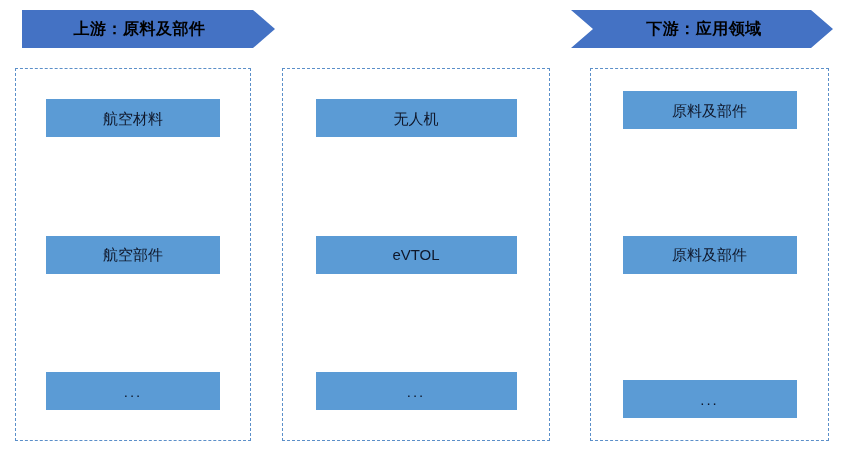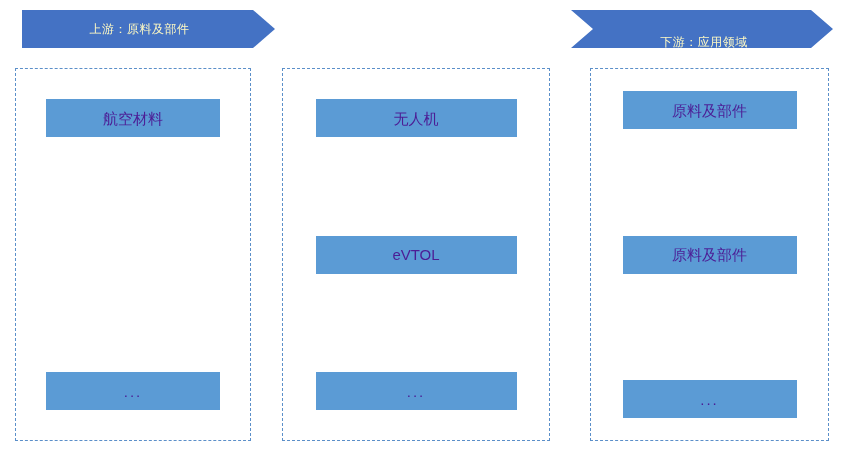--- a/index.html
+++ b/index.html
@@ -27,23 +27,23 @@
     position: absolute;
     top: 0;
     height: 38px;
     background: #4472C4;
     display: flex;
     align-items: center;
     justify-content: center;
     box-sizing: border-box;
   }
   .chev-label {
-    color: #fef9c3;
-    font-size: 12px;
-    font-weight: normal;
+    color: #000000;
+    font-size: 16px;
+    font-weight: bold;
     letter-spacing: 0.5px;
     white-space: nowrap;
     line-height: 1;
   }
   
   .chev-1 {
     left: 22px;
     width: 253px;
     clip-path: polygon(0 0, calc(100% - 22px) 0, 100% 50%, calc(100% - 22px) 100%, 0 100%);
     padding-right: 18px;
@@ -55,21 +55,20 @@
     clip-path: polygon(0 0, calc(100% - 22px) 0, 100% 50%, calc(100% - 22px) 100%, 0 100%, 22px 50%);
     padding-left: 18px;
     padding-right: 14px;
   }
   .chev-3 {
     left: 571px;
     width: 262px;
     clip-path: polygon(0 0, calc(100% - 22px) 0, 100% 50%, calc(100% - 22px) 100%, 0 100%, 22px 50%);
     padding-left: 18px;
     padding-right: 14px;
-    align-items: flex-end;
   }
 
   
   .column {
     position: absolute;
     top: 68px;
     height: 373px;
     border: 1px dashed #5B8FC9;
     box-sizing: border-box;
     background: transparent;
@@ -96,21 +95,21 @@
     justify-content: space-between;
   }
   
   .items-tall {
     padding: 22px 0 22px 0;
     justify-content: space-between;
   }
 
   .item {
     background: #5B9BD5;
-    color: #4c1d95;
+    color: #0f172a;
     display: flex;
     align-items: center;
     justify-content: center;
     font-size: 15px;
     height: 38px;
     box-sizing: border-box;
     line-height: 1;
     white-space: nowrap;
   }
   .col-1 .item { width: 174px; }
@@ -130,20 +129,21 @@
 
   <div class="chev chev-3">
     <span class="chev-label">下游：应用领域</span>
   </div>
 
 </div>
 
 <div class="column col-1">
   <div class="items items-wide">
     <div class="item">航空材料</div>
+    <div class="item">航空部件</div>
     <div class="item ellipsis">...</div>
   </div>
 </div>
 
 <div class="column col-2">
   <div class="items items-wide">
     <div class="item">无人机</div>
     <div class="item">eVTOL</div>
     <div class="item ellipsis">...</div>
   </div>

